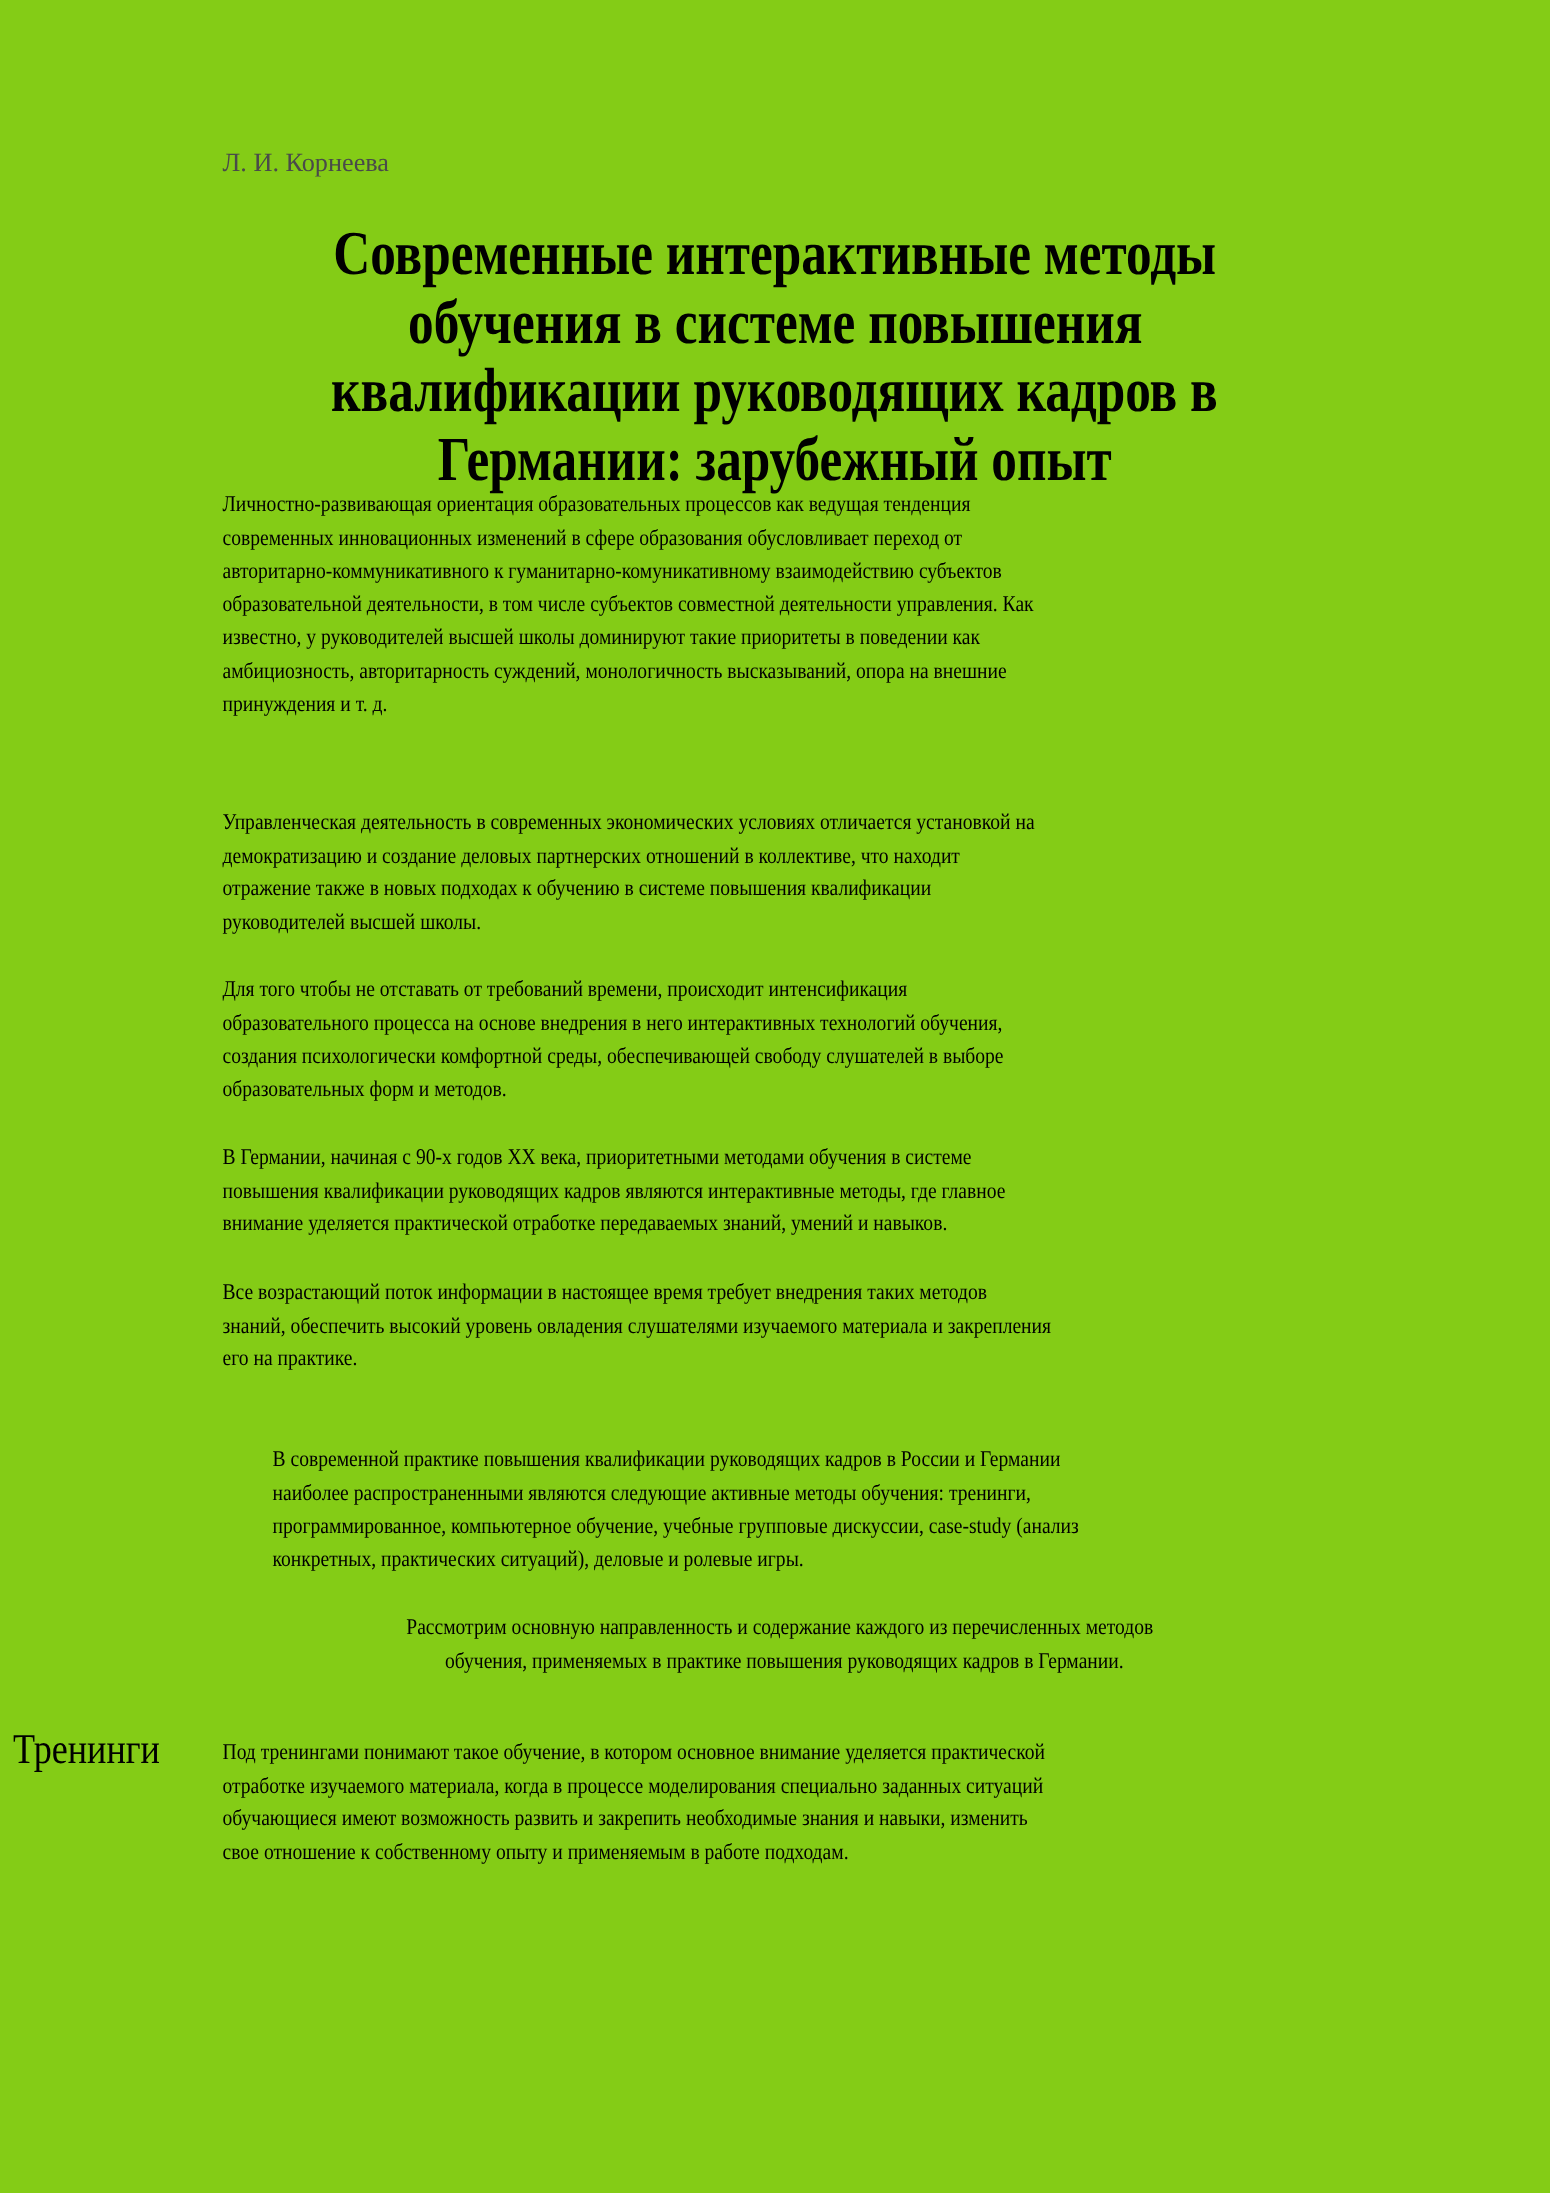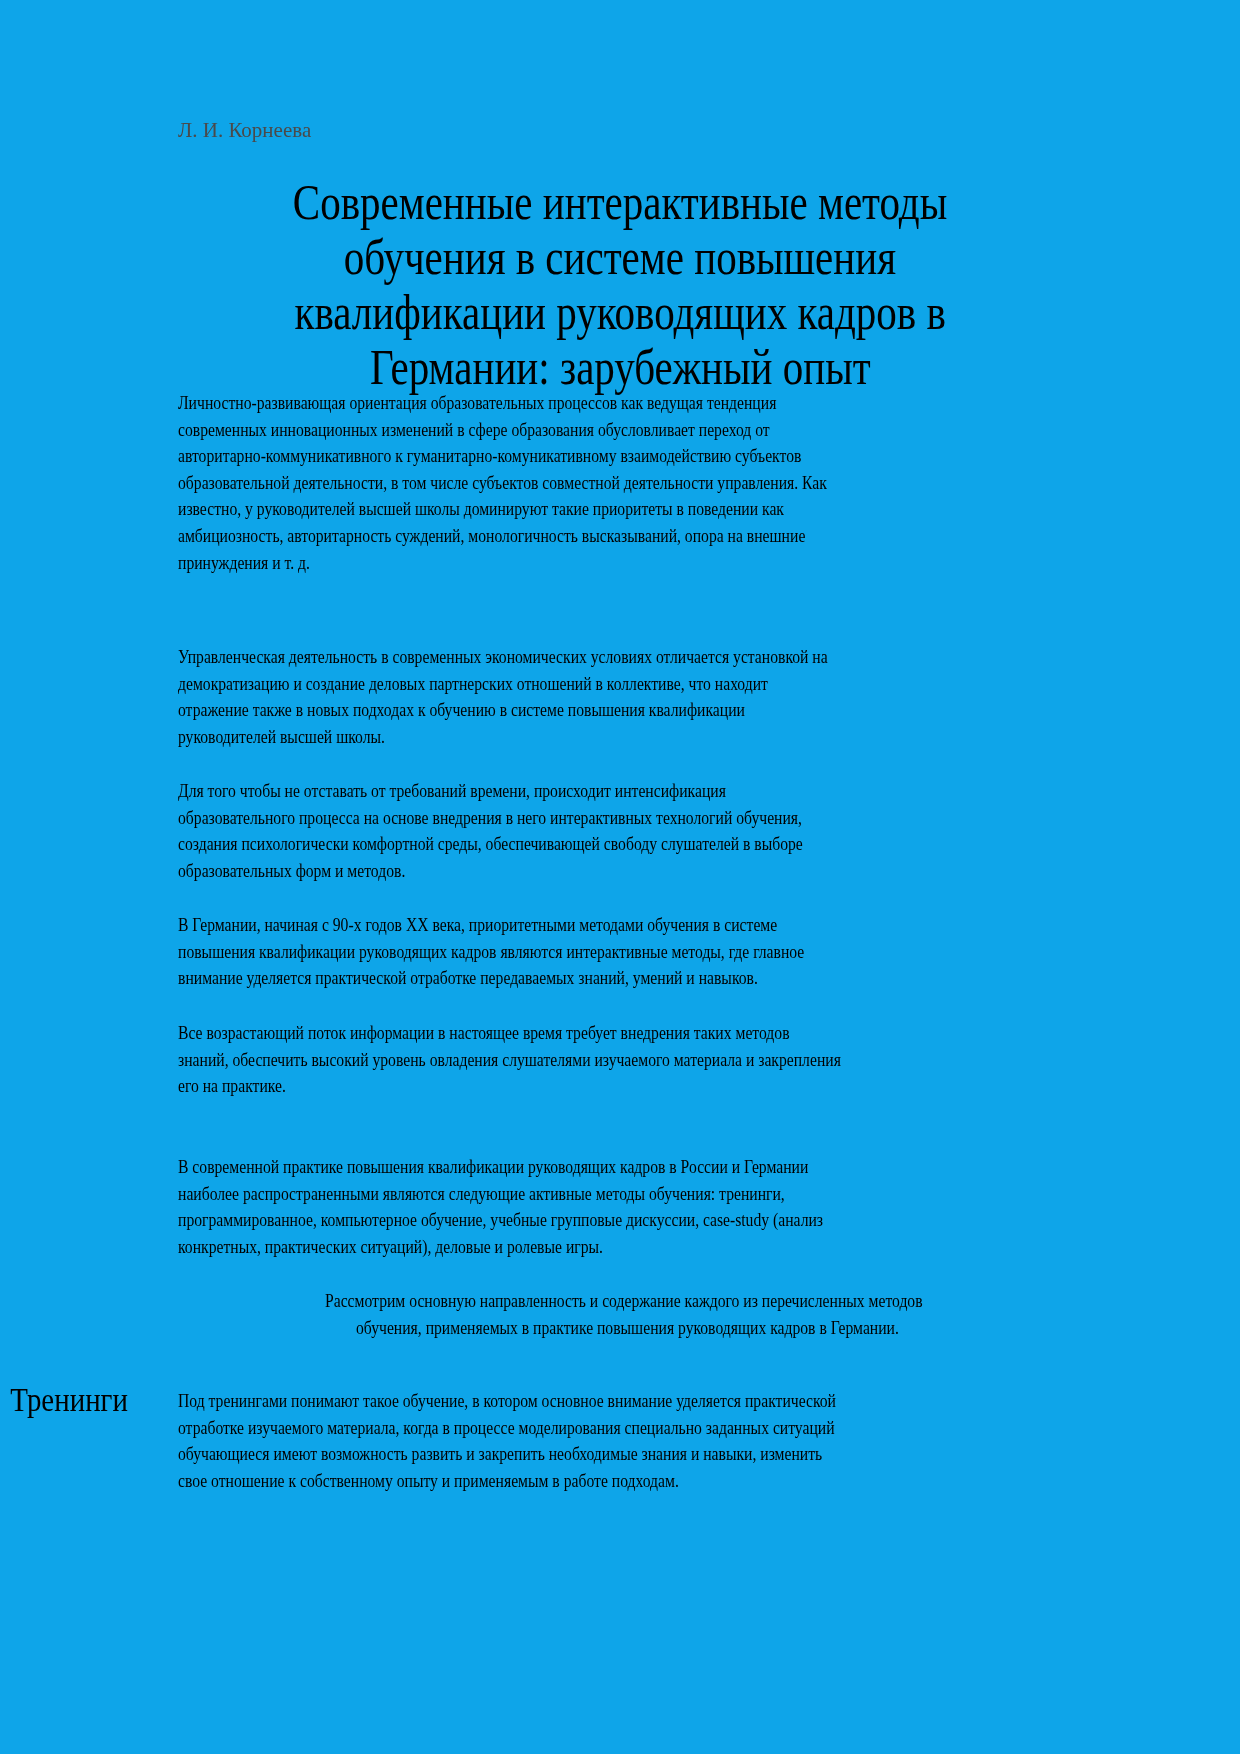--- a/index.html
+++ b/index.html
@@ -1,20 +1,20 @@
 <!DOCTYPE html>
 <html><head>
   <meta charset="utf-8">
   <style>
     html, body { margin: 0; padding: 0; background: #ffffff; }
     body { width: 1240px; height: 1754px; position: relative; overflow: hidden; }
-    .page { position: absolute; left: 0; top: 0; width: 1240px; height: 1754px; background: #0ea5e9; color: #000; font-family: "Liberation Serif", "DejaVu Serif", serif; }
+    .page { position: absolute; left: 0; top: 0; width: 1240px; height: 1754px; background: #84cc16; color: #000; font-family: "Liberation Serif", "DejaVu Serif", serif; }
     .author { position: absolute; left: 178px; top: 118px; font-size: 21px; color: #4a4a4a; line-height: 24px; white-space: nowrap; }
     .title { position: absolute; left: 0; width: 1240px; top: 175px; text-align: center; }
-    .title .tl { display: block; height: 55px; line-height: 55px; font-size: 50px; font-weight: normal; white-space: nowrap; }
+    .title .tl { display: block; height: 55px; line-height: 55px; font-size: 50px; font-weight: bold; white-space: nowrap; }
     .title .tl span { display: inline-block; transform: scaleX(0.82); transform-origin: center; }
     .para { position: absolute; left: 178px; width: 980px; }
     .line { display: block; height: 26.6px; line-height: 26.6px; font-size: 18px; white-space: nowrap; }
     .line span { display: inline-block; transform-origin: left center; transform: scaleX(0.87); }
     .heading { position: absolute; left: 0; width: 1240px; top: 1380px; text-align: left; font-size: 34px; font-weight: normal; line-height: 40px; }
     .heading span { display: inline-block; transform: scaleX(0.85); }
   </style>
 </head>
 <body>
 
@@ -58,21 +58,21 @@
     <div class="line"><span>повышения квалификации руководящих кадров являются интерактивные методы, где главное</span></div>
     <div class="line"><span>внимание уделяется практической отработке передаваемых знаний, умений и навыков.</span></div>
   </div>
 
   <div class="para" style="top:1020px;">
     <div class="line"><span>Все возрастающий поток информации в настоящее время требует внедрения таких методов</span></div>
     <div class="line"><span>знаний, обеспечить высокий уровень овладения слушателями изучаемого материала и закрепления</span></div>
     <div class="line"><span>его на практике.</span></div>
   </div>
 
-  <div class="para" style="top:1154px;">
+  <div class="para" style="top:1154px;margin-left:40px;">
     <div class="line"><span>В современной практике повышения квалификации руководящих кадров в России и Германии</span></div>
     <div class="line"><span>наиболее распространенными являются следующие активные методы обучения: тренинги,</span></div>
     <div class="line"><span>программированное, компьютерное обучение, учебные групповые дискуссии, case-study (анализ</span></div>
     <div class="line"><span>конкретных, практических ситуаций), деловые и ролевые игры.</span></div>
   </div>
 
   <div class="para" style="top:1288px;text-align:center;">
     <div class="line"><span>Рассмотрим основную направленность и содержание каждого из перечисленных методов</span></div>
     <div class="line"><span>обучения, применяемых в практике повышения руководящих кадров в Германии.</span></div>
   </div>

